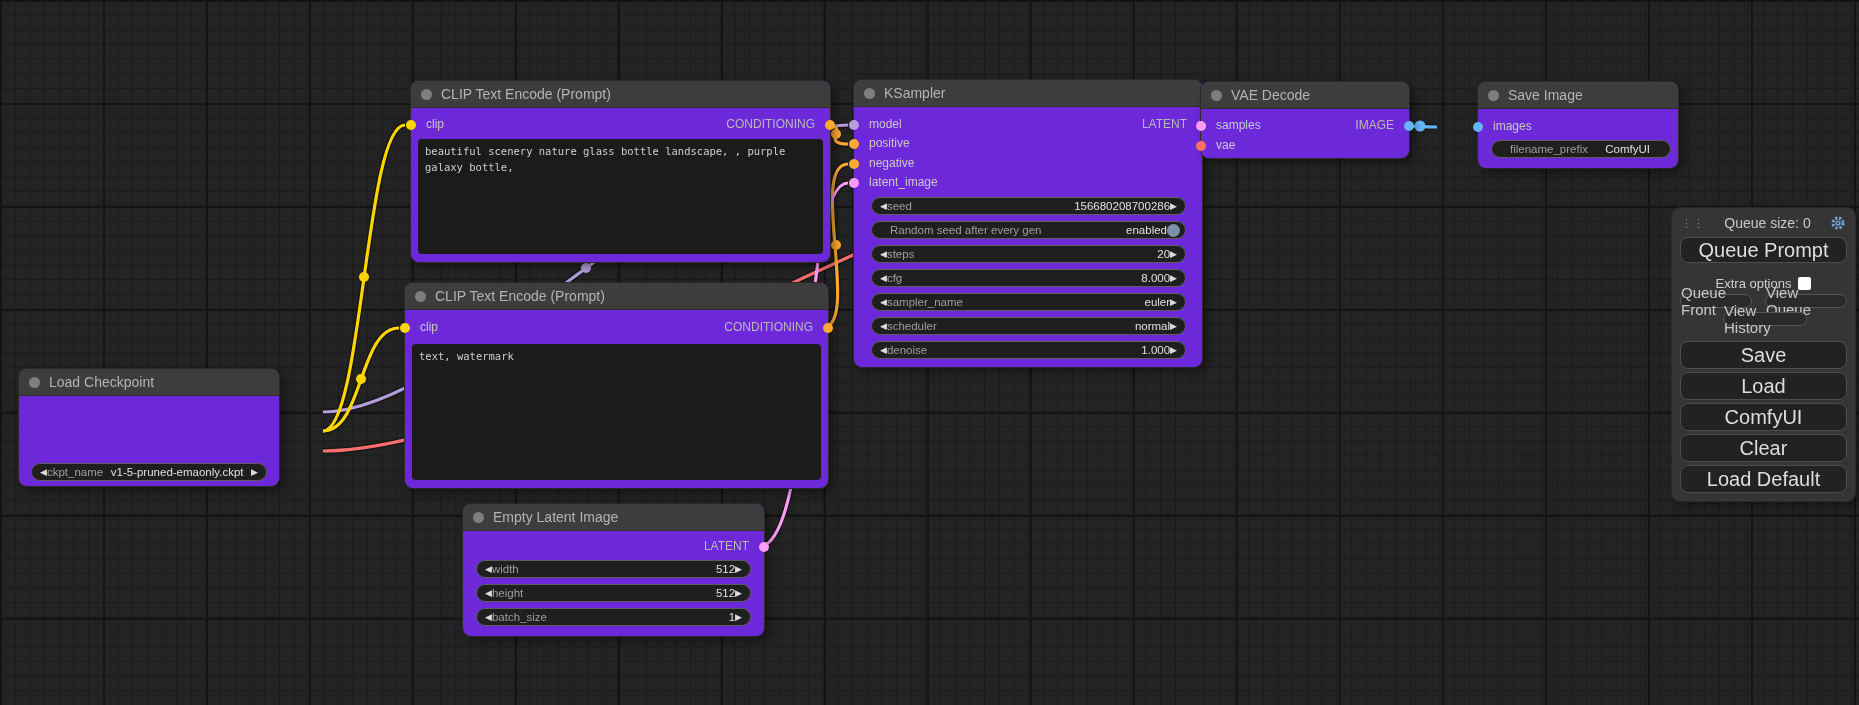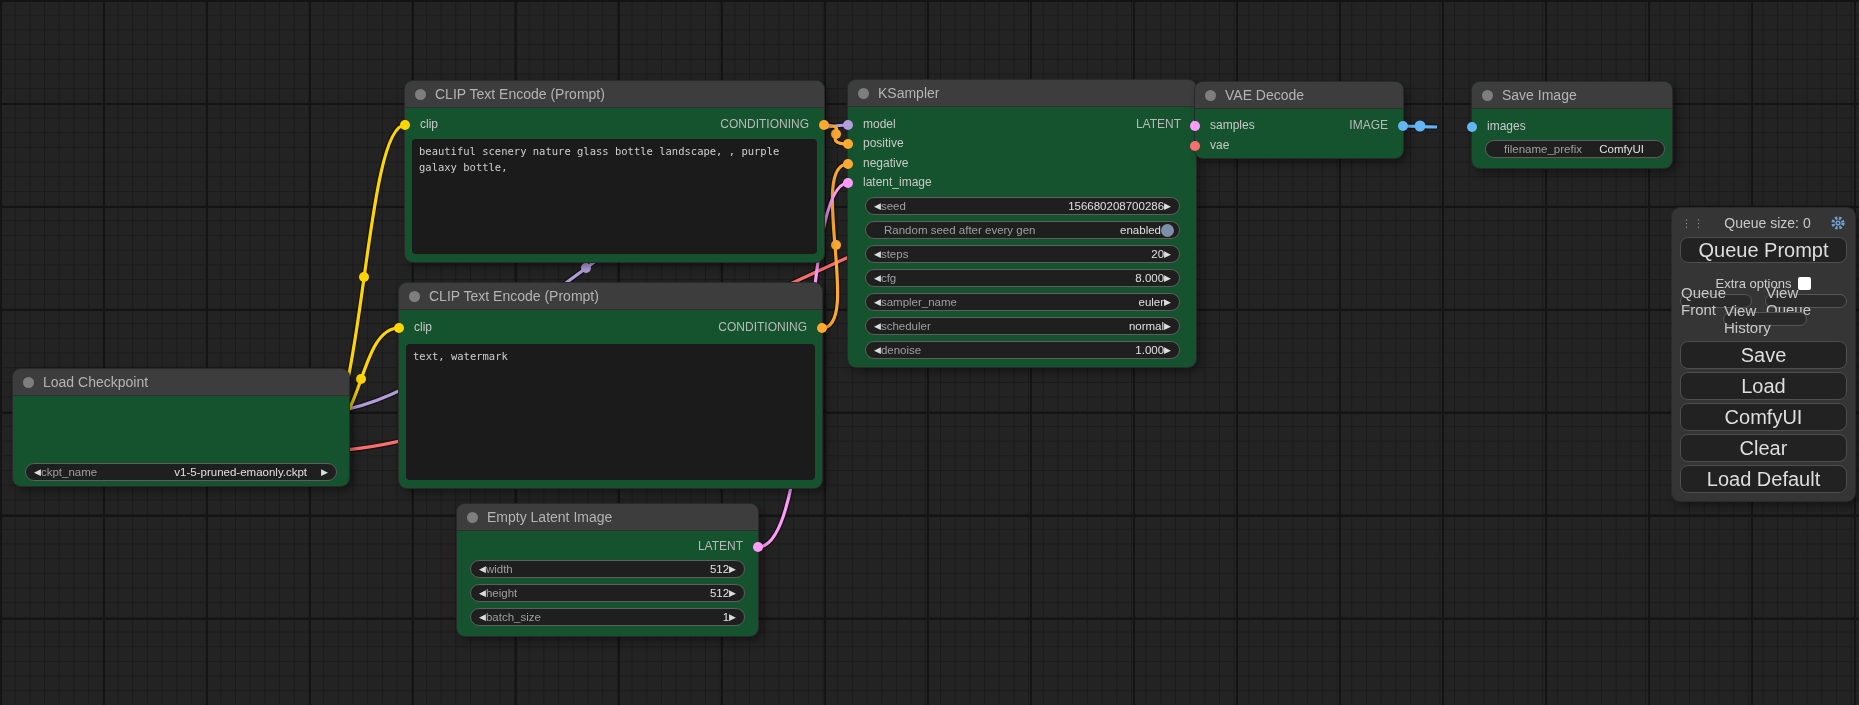--- a/index.html
+++ b/index.html
@@ -11,22 +11,23 @@
     background-image:
       linear-gradient(#141414 2px, transparent 2px),
       linear-gradient(90deg, #141414 2px, transparent 2px),
       linear-gradient(#1b1b1b 1px, transparent 1px),
       linear-gradient(90deg, #1b1b1b 1px, transparent 1px);
     background-size:103px 103px, 103px 103px, 14.7px 14.7px, 14.7px 14.7px;
   }
   #wires { position:absolute; left:0; top:0; z-index:1; }
   .node {
     position:absolute; z-index:2;
-    background:#14532d; border-radius:8px;
+    background:#6d28d9; border-radius:8px;
     box-shadow:0 0 0 1px #2a2a2a, 4px 4px 10px rgba(0,0,0,.45);
+    margin-left:6px;
   }
   .node-header {
     position:absolute; top:0; left:0; right:0; height:27px;
     background:#3d3d3d; border-radius:8px 8px 0 0;
     border-bottom:1px solid #2d2d2d;
     display:flex; align-items:center; padding-left:10px;
   }
   .title-dot { width:11px; height:11px; border-radius:50%; background:#7e7e7e; margin-right:9px; flex:0 0 auto; }
   .node-title { font-size:14px; color:#b4b4b4; white-space:nowrap; }
   .row { position:absolute; left:0; right:0; height:16px; display:flex; align-items:flex-start; font-size:12px; color:#c9c9c9; }
@@ -108,21 +109,21 @@
     <circle cx="361" cy="379" r="5" fill="#FFD500"></circle>
     <circle cx="759" cy="298" r="5" fill="#FF6E6E"></circle>
     <circle cx="836" cy="134" r="5" fill="#FFA931"></circle>
     <circle cx="836" cy="245" r="5" fill="#FFA931"></circle>
     <circle cx="807" cy="365" r="5" fill="#FF9CF9"></circle>
     <circle cx="1179" cy="125" r="5.5" fill="#FF9CF9"></circle>
     <circle cx="1420" cy="126" r="5.5" fill="#64B5F6"></circle>
   </g>
 </svg>
 
-<div class="node" style="left:13px; top:369px; width:336px; height:117px;">
+<div class="node" style="left:13px; top:369px; width:260px; height:117px;">
   <div class="node-header">
     <span class="title-dot"></span>
     <span class="node-title">Load Checkpoint</span>
   </div>
 
   <div class="widget" style="left:12px; right:12px; top:94px">
     <span class="arrow">◀</span>
     <span>ckpt_name</span>
     <span class="sp"></span>
     <span class="val">v1-5-pruned-emaonly.ckpt</span>

